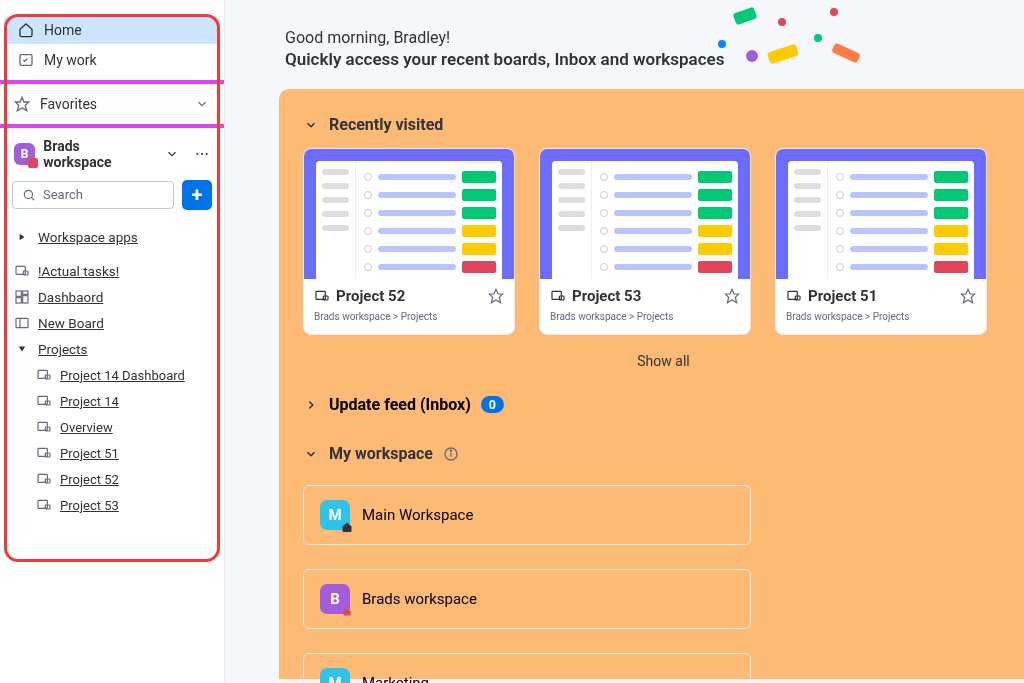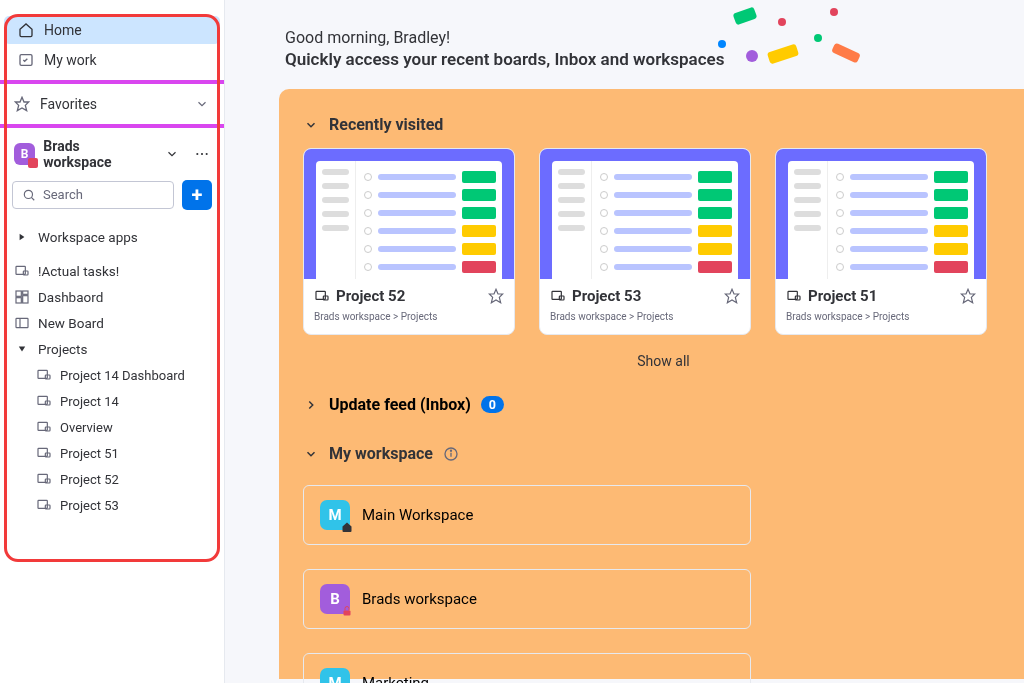--- a/index.html
+++ b/index.html
@@ -12,21 +12,21 @@
   .nav-item { display:flex; align-items:center; gap:10px; padding:6px 14px; font-size:14px; color:#323338; cursor:pointer; border-radius:5px; margin:2px 4px; }
   .nav-item.active { background:#cce5ff; }
   .nav-section { border-bottom:4px solid #d946ef; padding:4px 0; }
   .fav-row { display:flex; align-items:center; justify-content:space-between; padding:8px 14px; font-size:14px; color:#323338; cursor:pointer;}
   .ws-header { display:flex; align-items:center; gap:8px; padding:10px 14px; font-weight:700; font-size:14px; color:#323338;}
   .ws-header .spacer{flex:1;}
   .search-row { display:flex; gap:8px; padding:0 12px 10px 12px; align-items:center;}
   .search-box { flex:1; display:flex; align-items:flex-start; gap:6px; border:1px solid #c3c6d4; border-radius:4px; padding:5px 8px; font-size:13px; color:#676879;}
   .add-btn { width:30px; height:30px; background:#0073ea; border-radius:5px; display:flex; align-items:center; justify-content:center; color:#fff; font-size:20px; font-weight:700; cursor:pointer;}
   .tree { padding:4px 0 0 0;}
-  .tree-row { display:flex; align-items:center; gap:8px; padding:5px 14px; font-size:13.5px; color:#323338; cursor:pointer;}
+  .tree-row { display:flex; align-items:center; gap:8px; padding:5px 14px; font-size:13.5px; color:#323338; cursor:pointer;text-decoration:underline;}
   .tree-row.sub { padding-left:36px; font-size:13px;}
   .ico { width:16px; height:16px; flex:none; display:flex; align-items:center; justify-content:center; color:#676879;}
   .ws-badge { width:22px; height:22px; background:#a25ddc; border-radius:6px; color:#fff; font-size:12px; font-weight:700; display:flex; align-items:center; justify-content:center; position:relative;}
   .ws-badge .lock{position:absolute; right:-3px; bottom:-3px; width:10px;height:10px; background:#e2445c; border-radius:2px;}
 
   
   .main { flex:1; padding:0; overflow:hidden;}
   .hero { padding:28px 40px 20px 60px; position:relative;}
   .greet { font-size:16px; color:#323338;}
   .subtitle{ font-size:17px; font-weight:600; color:#323338; margin-top:2px;}

